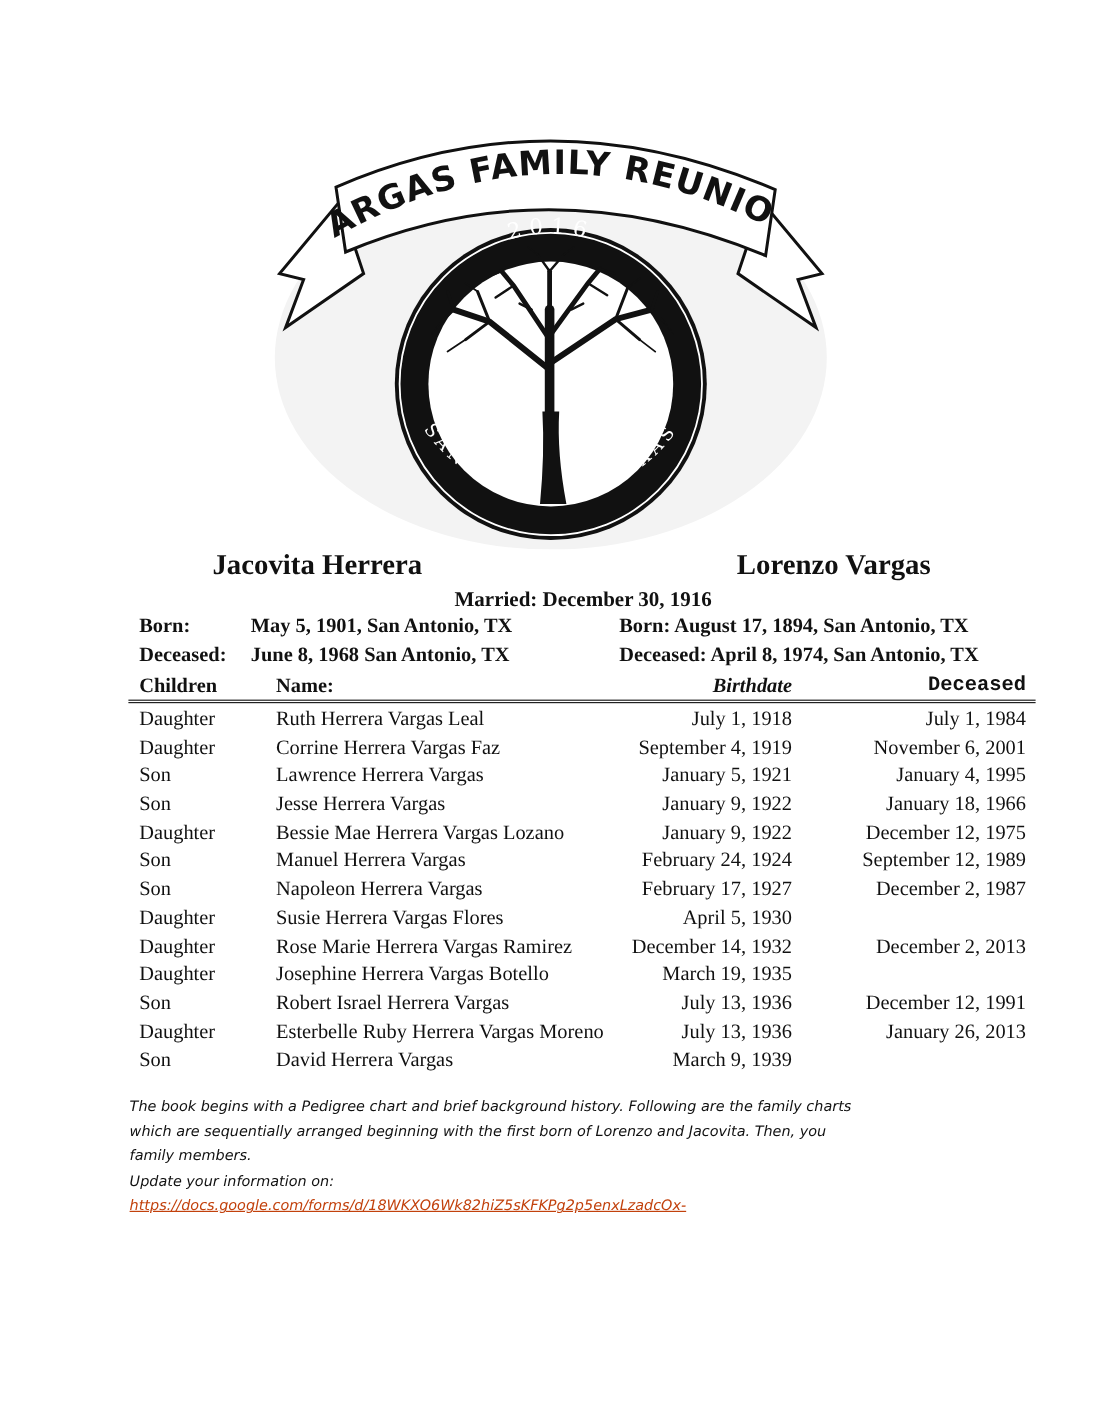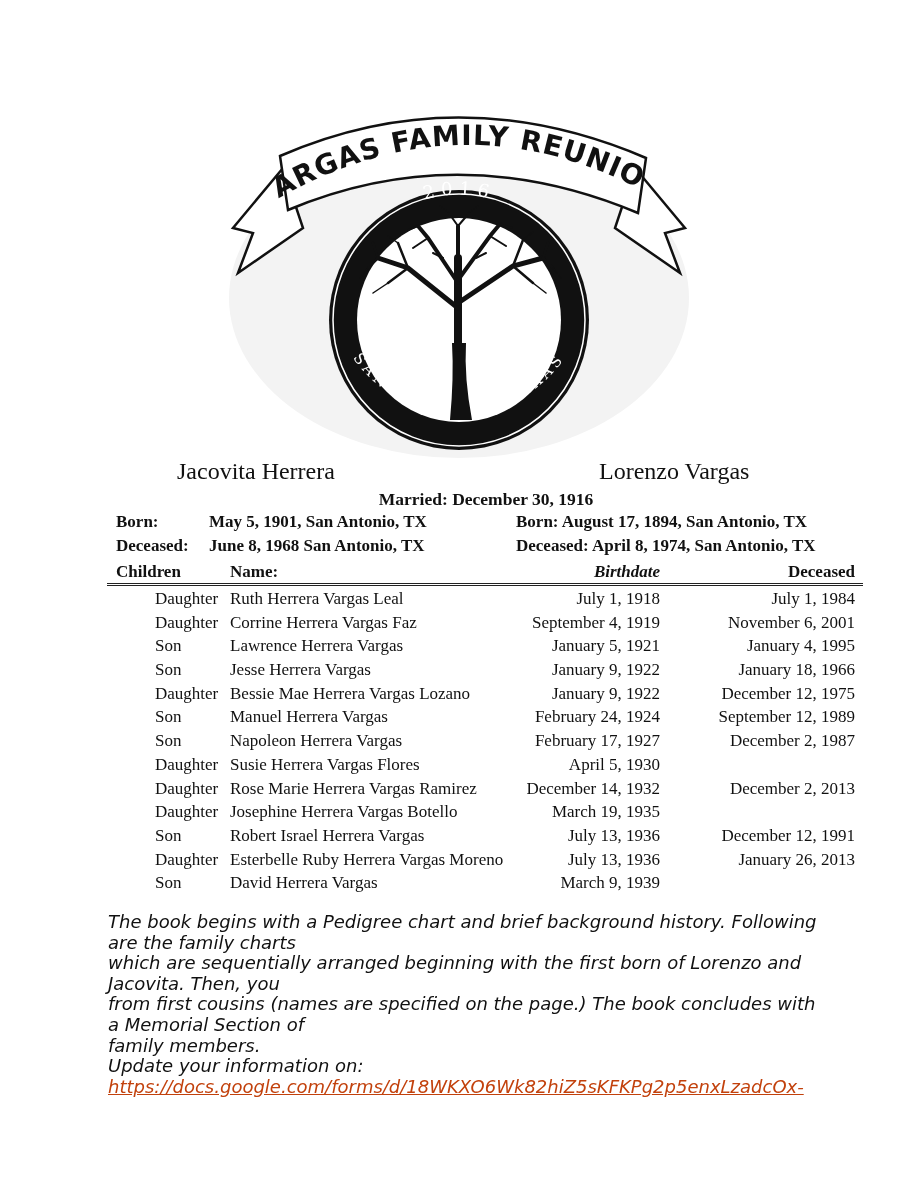--- a/index.html
+++ b/index.html
@@ -1,53 +1,53 @@
 <!DOCTYPE html>
 <html><head>
 <meta charset="utf-8">
 <style>
   html, body { margin: 0; padding: 0; background: #ffffff; }
   body { width: 918px; height: 1188px; position: relative; overflow: hidden;
          font-family: "Liberation Serif", serif; color: #111; }
 
   .logo { position: absolute; left: 228px; top: 108px; width: 462px; height: 350px; }
 
-  .parent-name { position: absolute; top: 458px; font-size: 24px; font-weight: normal; white-space: nowrap; }
+  .parent-name { position: absolute; top: 458px; font-size: 24px; font-weight: bold; white-space: nowrap; }
   #mother-name { left: 177px; }
-  #father-name { left: 599px; }
+  #father-name { left: 614px; }
 
   .married { position: absolute; top: 489px; left: 0; width: 972px; text-align: center;
              font-size: 17.5px; font-weight: bold; }
 
   .info-row { position: absolute; font-size: 17px; font-weight: bold; white-space: nowrap; }
   .lbl { position: absolute; left: 116px; }
   .val { position: absolute; left: 209px; }
   .rt  { position: absolute; left: 516px; }
   #row-born { top: 512px; }
   #row-deceased { top: 536px; }
 
   .table-head { position: absolute; top: 561px; left: 107px; width: 756px; height: 22px;
                 font-size: 17px; font-weight: bold; border-bottom: 3px double #222; text-align: right; }
   .th { position: absolute; top: 1px; white-space: nowrap; }
   .th-children { left: 9px; }
   .th-name { left: 123px; }
   .th-birth { right: 203px; font-style: italic; }
-  .th-dec { right: 8px; }
+  .th-dec { right: 8px; font-family: Liberation Mono, monospace; }
 
   .rows { position: absolute; top: 588px; left: 107px; width: 756px; }
   .row { position: relative; height: 23.7px; font-size: 17px; white-space: nowrap; }
   .row span { position: absolute; top: 1px; }
-  .c-rel { left: 9px; margin-left: 39px; }
+  .c-rel { left: 9px; }
   .c-name { left: 123px; text-align: right; }
   .c-birth { right: 203px; }
   .c-dec { right: 8px; text-align: right; }
 
   .note { position: absolute; top: 912px; left: 108px; width: 720px;
           font-family: "DejaVu Sans", sans-serif; font-style: italic;
-          font-size: 18px; line-height: 20.6px; color: #111; }
+          font-size: 12px; line-height: 20.6px; color: #111; }
   .note p { margin: 0; }
   .link { color: #1f57b5; text-decoration: underline; cursor: pointer; }
 </style>
 </head>
 <body>
 
 <svg class="logo" viewBox="0 0 462 350">
   <defs>
     <path id="bannerArc" d="M 55 88 Q 231 -10 410 80"></path>
     <path id="topArc" d="M 150 118 A 120 120 0 0 1 312 118"></path>
@@ -191,18 +191,17 @@
       <span class="c-name">David Herrera Vargas</span>
       <span class="c-birth">March 9, 1939</span>
       <span class="c-dec"></span>
     </div>
   </div>
 
 <div class="note">
   <div id="note-lines">
       <p>The book begins with a Pedigree chart and brief background history. Following are the family charts</p>
       <p>which are sequentially arranged beginning with the first born of Lorenzo and Jacovita. Then, you</p>
-      <p>from first cousins (names are specified on the page.) The book concludes with a Memorial Section of</p>
       <p>family members.</p>
     </div>
   <p>Update your information on:</p>
   <p><span class="link" style="color: #c2410c;">https://docs.google.com/forms/d/18WKXO6Wk82hiZ5sKFKPg2p5enxLzadcOx-</span></p>
 </div>
 
 </body></html>

